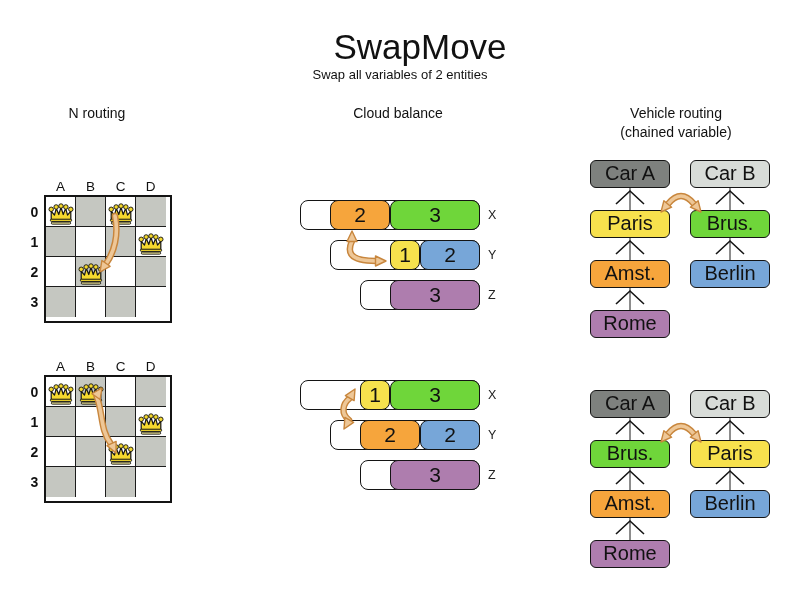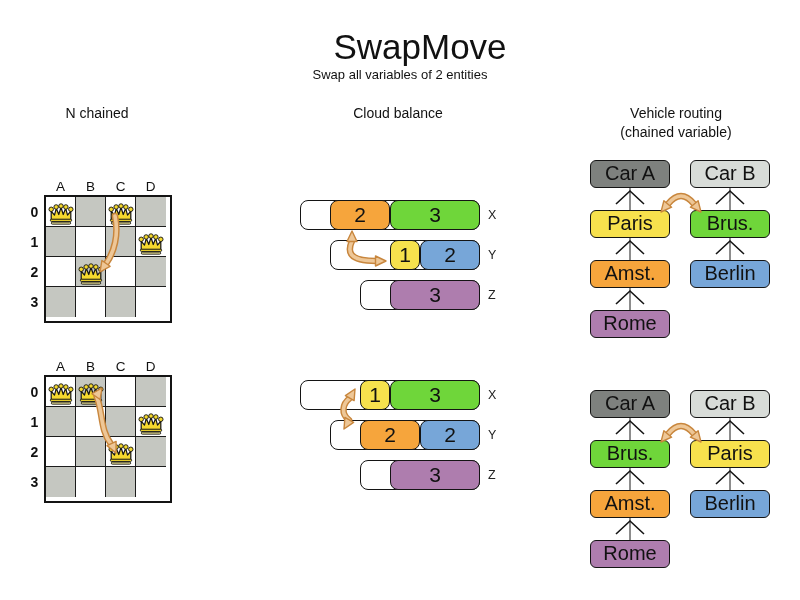--- a/index.html
+++ b/index.html
@@ -14,21 +14,21 @@
   #head-vrp{left:606px;top:104px;width:140px;}
   .abs{position:absolute;}
   svg{display:block;}
 </style>
 </head>
 <body>
 
 <div id="stage">
   <div class="title">SwapMove</div>
   <div class="subtitle">Swap all variables of 2 entities</div>
-  <div class="colhead" id="head-nqueens">N chained</div>
+  <div class="colhead" id="head-nqueens">N routing</div>
   <div class="colhead" id="head-vrp"><span>Vehicle routing</span><br><span>(chained variable)</span></div>
   <div class="colhead" id="head-cloud">Cloud balance</div>
   <div id="dynamic">
       <div class="abs" style="left: 44px; top: 195px; width: 124px; height: 124px; border: 2px solid rgb(20, 20, 20); box-sizing: content-box; background: rgb(255, 255, 255);"></div>
       <div class="abs" style="left: 46px; top: 197px; width: 30px; height: 30px; box-sizing: border-box; background: rgb(255, 255, 255); border-right: 1px solid rgb(28, 28, 28); border-bottom: 1px solid rgb(28, 28, 28);"></div>
       <div class="abs" style="left: 76px; top: 197px; width: 30px; height: 30px; box-sizing: border-box; background: rgb(197, 199, 193); border-right: 1px solid rgb(28, 28, 28); border-bottom: 1px solid rgb(28, 28, 28);"></div>
       <div class="abs" style="left: 106px; top: 197px; width: 30px; height: 30px; box-sizing: border-box; background: rgb(255, 255, 255); border-right: 1px solid rgb(28, 28, 28); border-bottom: 1px solid rgb(28, 28, 28);"></div>
       <div class="abs" style="left: 136px; top: 197px; width: 30px; height: 30px; box-sizing: border-box; background: rgb(197, 199, 193); border-bottom: 1px solid rgb(28, 28, 28);"></div>
       <div class="abs" style="left: 46px; top: 227px; width: 30px; height: 30px; box-sizing: border-box; background: rgb(197, 199, 193); border-right: 1px solid rgb(28, 28, 28); border-bottom: 1px solid rgb(28, 28, 28);"></div>
       <div class="abs" style="left: 76px; top: 227px; width: 30px; height: 30px; box-sizing: border-box; background: rgb(255, 255, 255); border-right: 1px solid rgb(28, 28, 28); border-bottom: 1px solid rgb(28, 28, 28);"></div>

